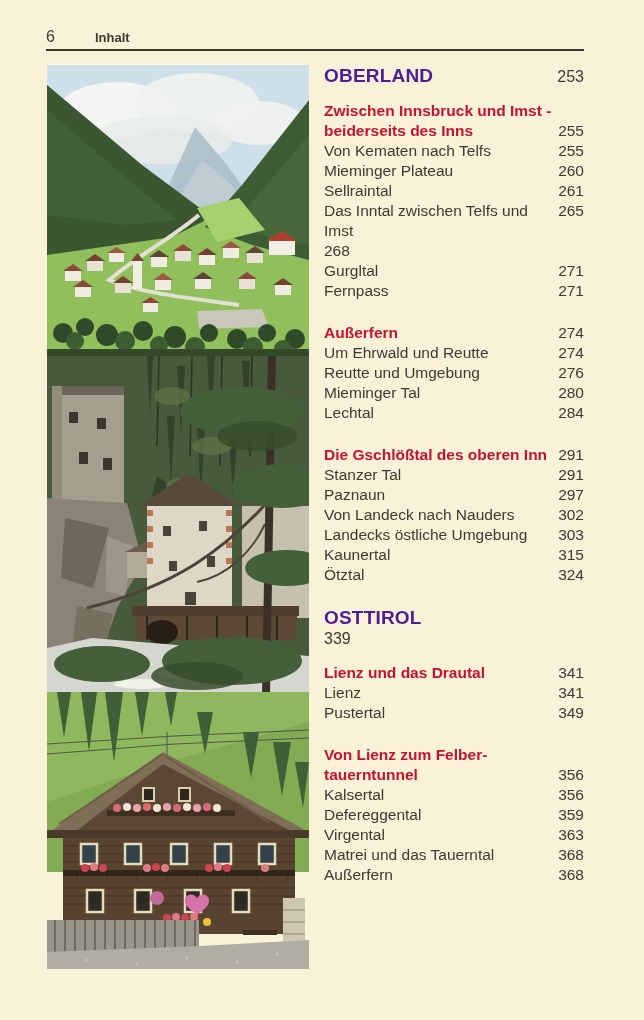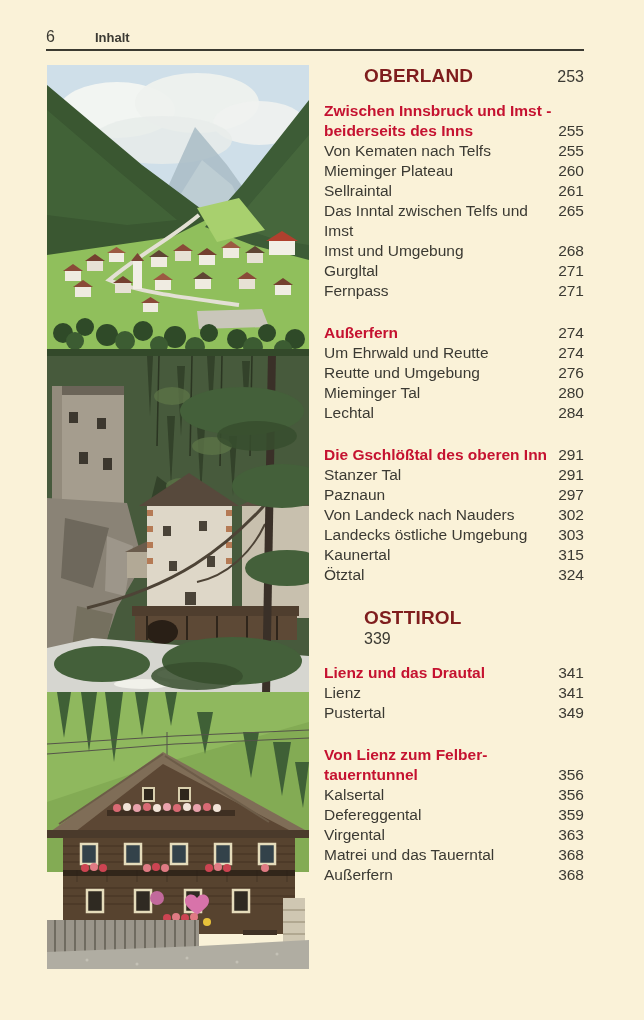--- a/index.html
+++ b/index.html
@@ -32,21 +32,21 @@
     flex:1;
     margin-left:15px;
     font-size:15.5px;
     line-height:20px;
   }
   .row{display:flex;justify-content:space-between;align-items:baseline;}
   .row .lbl{padding-right:6px;}
   .row .pg{text-align:center;white-space:nowrap;}
   .part-row{margin-bottom:14px;}
   .part-row .lbl{
-    font-size:19px;font-weight:700;color:#7f1d1d;letter-spacing:.2px;line-height:22px;margin-left:40px;
+    font-size:19px;font-weight:700;color:#4c1d95;letter-spacing:.2px;line-height:22px;
   }
   .part-row .pg{font-size:16px;}
   .grp{margin-bottom:22px;}
   .grp-head .lbl{font-weight:700;color:#c51230;}
   .part-gap{margin-top:2px;flex-direction:column;}
 </style>
 </head>
 <body>
 
 <div class="page">
@@ -393,21 +393,20 @@
           </div>
         <div class="row">
             <span class="lbl">Sellraintal</span>
             <span class="pg">261</span>
           </div>
         <div class="row">
             <span class="lbl">Das Inntal zwischen Telfs und Imst</span>
             <span class="pg">265</span>
           </div>
         <div class="row">
-            <span class="lbl">Imst und Umgebung</span>
             <span class="pg">268</span>
           </div>
         <div class="row">
             <span class="lbl">Gurgltal</span>
             <span class="pg">271</span>
           </div>
         <div class="row">
             <span class="lbl">Fernpass</span>
             <span class="pg">271</span>
           </div>

